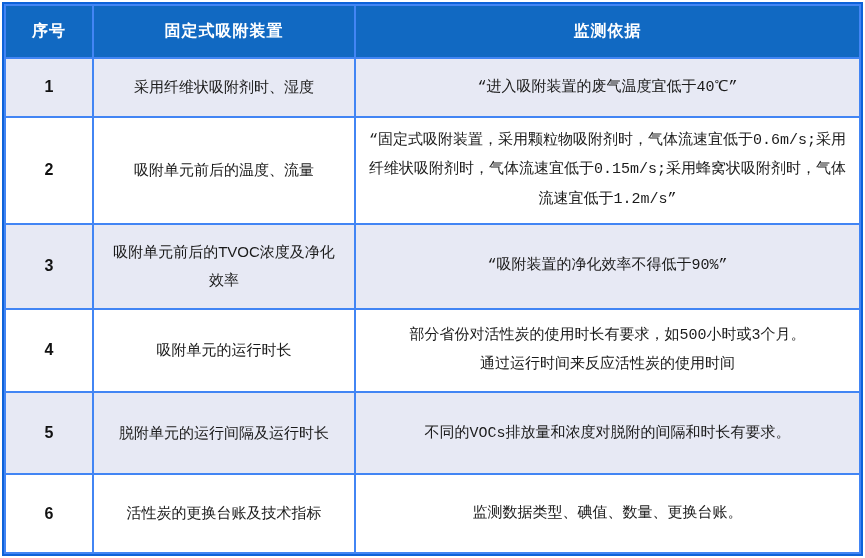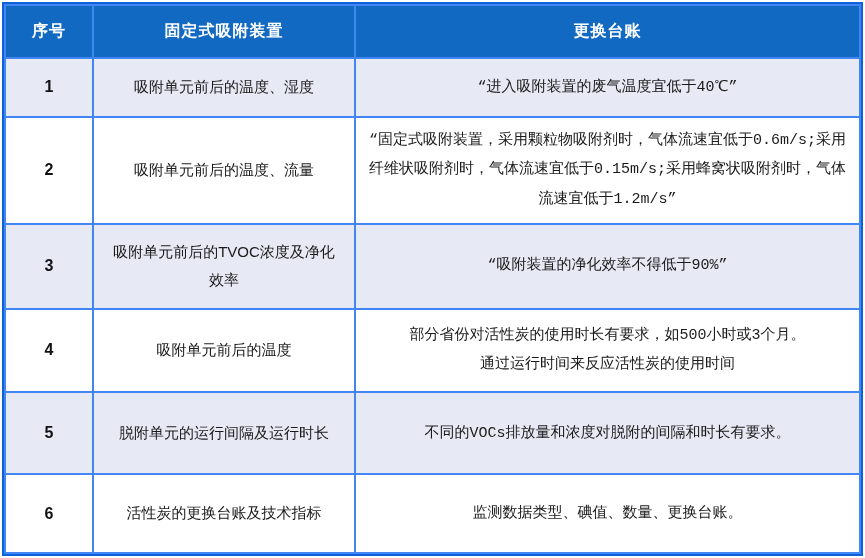--- a/index.html
+++ b/index.html
@@ -82,42 +82,42 @@
     <table>
       <colgroup>
         <col class="c-no">
         <col class="c-type">
         <col class="c-basis">
       </colgroup>
       <thead>
         <tr>
           <th>序号</th>
           <th>固定式吸附装置</th>
-          <th>更换台账</th>
+          <th>监测依据</th>
         </tr>
       </thead>
       <tbody>
         <tr class="alt r1">
           <td class="no-cell">1</td>
-          <td class="type-cell">吸附单元前后的温度、湿度</td>
+          <td class="type-cell">采用纤维状吸附剂时、湿度</td>
           <td class="basis-cell">“进入吸附装置的废气温度宜低于40℃”</td>
         </tr>
         <tr class="norm r2">
           <td class="no-cell">2</td>
           <td class="type-cell">吸附单元前后的温度、流量</td>
           <td class="basis-cell">“固定式吸附装置，采用颗粒物吸附剂时，气体流速宜低于0.6m/s;采用纤维状吸附剂时，气体流速宜低于0.15m/s;采用蜂窝状吸附剂时，气体流速宜低于1.2m/s”</td>
         </tr>
         <tr class="alt r3">
           <td class="no-cell">3</td>
           <td class="type-cell">吸附单元前后的TVOC浓度及净化效率</td>
           <td class="basis-cell">“吸附装置的净化效率不得低于90%”</td>
         </tr>
         <tr class="norm r4">
           <td class="no-cell">4</td>
-          <td class="type-cell">吸附单元前后的温度</td>
+          <td class="type-cell">吸附单元的运行时长</td>
           <td class="basis-cell">部分省份对活性炭的使用时长有要求，如500小时或3个月。
 通过运行时间来反应活性炭的使用时间</td>
         </tr>
         <tr class="alt r5">
           <td class="no-cell">5</td>
           <td class="type-cell">脱附单元的运行间隔及运行时长</td>
           <td class="basis-cell">不同的VOCs排放量和浓度对脱附的间隔和时长有要求。</td>
         </tr>
         <tr class="norm r6">
           <td class="no-cell">6</td>

